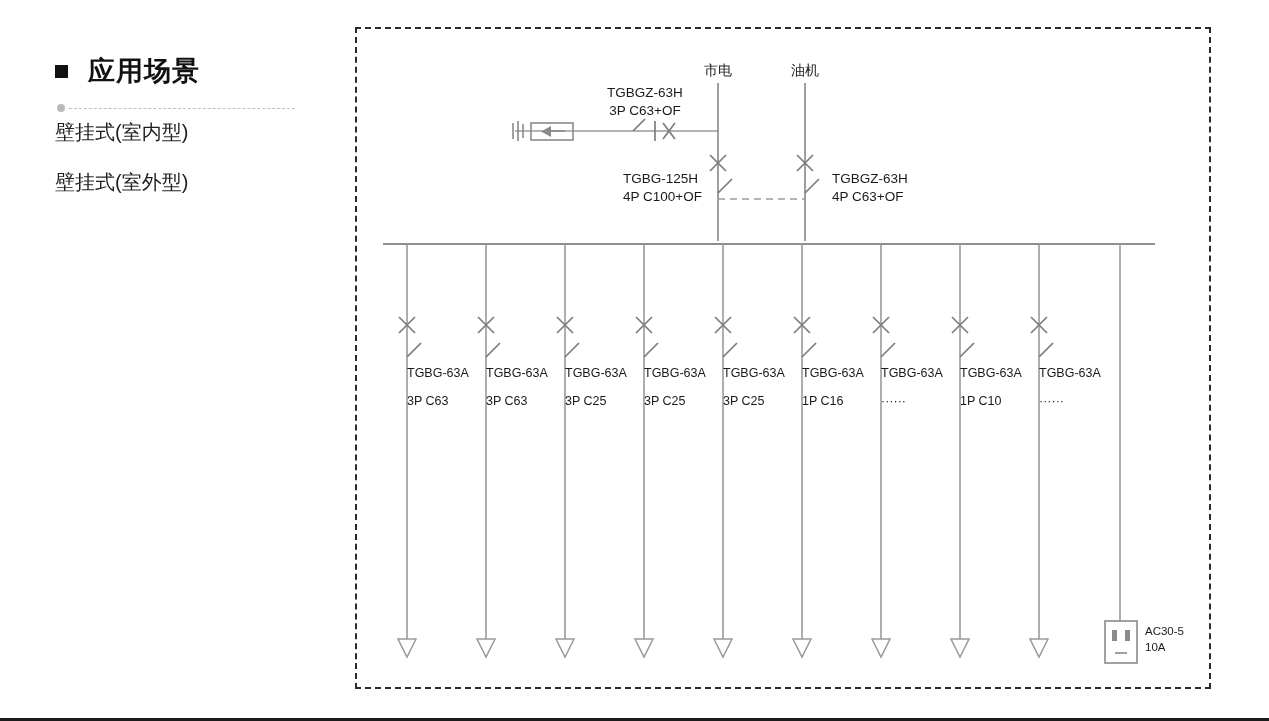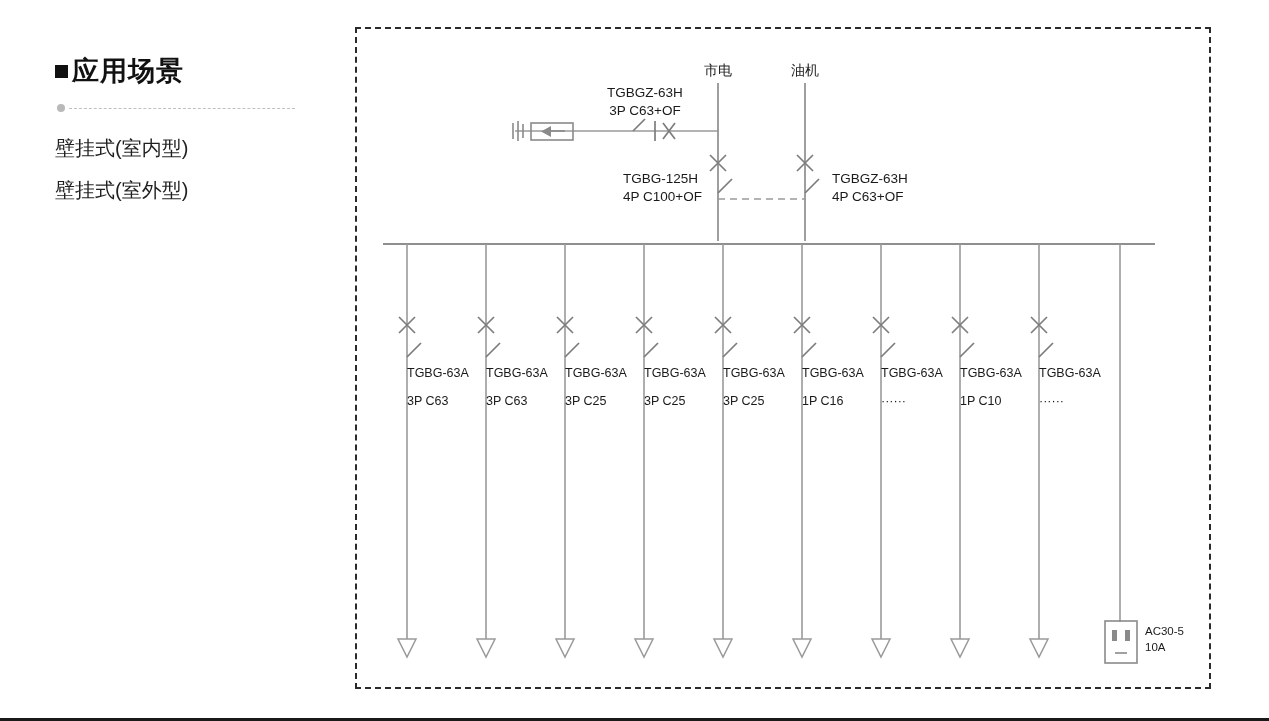--- a/index.html
+++ b/index.html
@@ -27,21 +27,21 @@
 
   
   .left-panel {
     position: absolute;
     left: 55px; top: 58px;
     width: 260px;
   }
   .heading-row {
     display: flex;
     align-items: center;
-    gap: 4px;
+    gap: 20px;
   }
   .heading-bullet {
     width: 13px; height: 13px;
     background: #111111;
     display: inline-block;
   }
   .heading-text {
     font-size: 27px;
     font-weight: bold;
     color: #111111;
@@ -64,24 +64,24 @@
   }
   .divider .dash {
     position: absolute;
     left: 12px; top: 5px;
     width: 226px;
     border-top: 1px dashed #c0c0c0;
   }
   .left-line {
     font-size: 20px;
     color: #1f1f1f;
-    margin-top: 20px;
+    margin-top: 28px;
     line-height: 1.1;
   }
-  .left-line.first { margin-top: 24px; }
+  .left-line.first { margin-top: 8px; }
 
   
   .diagram-frame {
     position: absolute;
     left: 355px; top: 27px;
     width: 856px; height: 662px;
     border: 2px dashed #2a2a2a;
   }
   svg.diagram {
     position: absolute;

